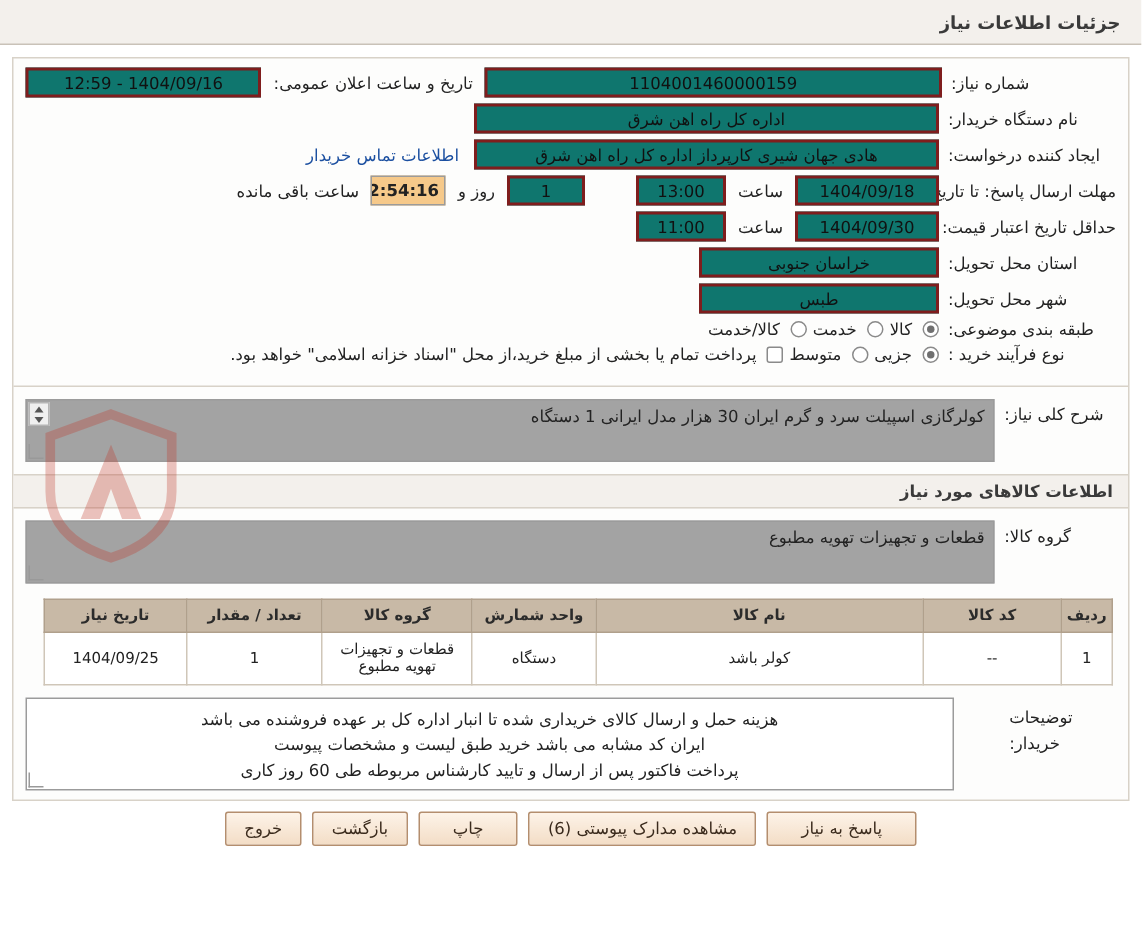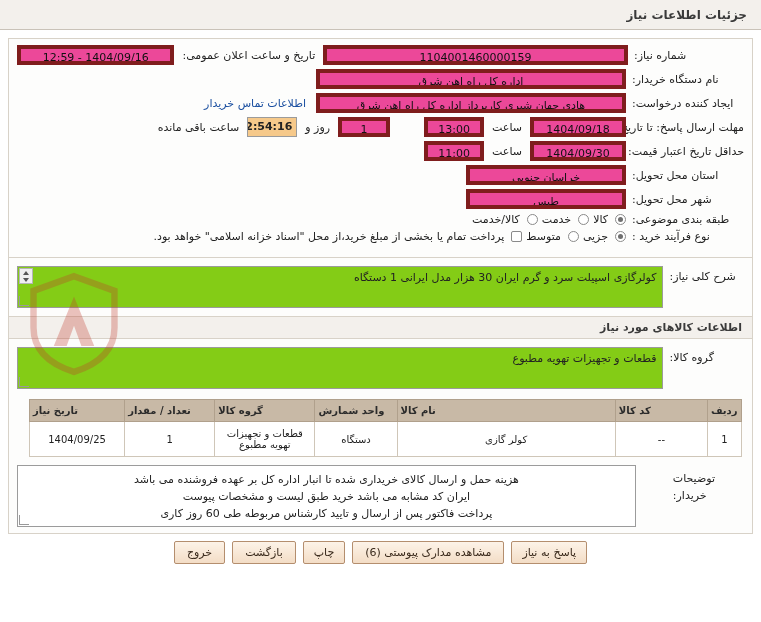--- a/index.html
+++ b/index.html
@@ -51,22 +51,22 @@
     text-align: left;
     padding-left: 6px;
     color: #222;
     font-size: 11px;
     white-space: nowrap;
   }
   .lbl.w1 { width: 118px; }
   .lbl.mid { width: auto; padding: 0 8px; }
 
   .inp {
-    border: 4px solid #7f1d1d;
-    background: #ec4899;
+    border: 2px solid #7f1d1d;
+    background: #0f766e;
     height: 20px;
     line-height: 18px;
     padding: 0 4px;
     font-size: 11px;
     text-align: center;
     color: #111;
     overflow: hidden;
     white-space: nowrap;
   }
   .inp.big   { width: 310px; }
@@ -127,21 +127,21 @@
   }
   .desc-label {
     width: 90px;
     text-align: left;
     padding-left: 6px;
     font-size: 11px;
     padding-top: 4px;
   }
   .textarea {
     border: 1px solid #9b9b9b;
-    background: #84cc16;
+    background: #a3a3a3;
     height: 42px;
     width: 100%;
     padding: 4px 6px;
     font-size: 11px;
     position: relative;
     overflow: hidden;
   }
   .textarea .spin {
     position: absolute;
     left: 1px; top: 1px;
@@ -196,21 +196,21 @@
     width: 713px;
     margin: 2px 10px 8px 10px;
     font-size: 10px;
   }
   table.grid th {
     background: #c8b9a6;
     border: 1px solid #b0a08c;
     color: #2b2b2b;
     font-weight: bold;
     padding: 5px 3px;
-    text-align: left;
+    text-align: center;
     font-size: 10px;
   }
   table.grid td {
     border: 1px solid #cfc6b8;
     padding: 6px 3px;
     text-align: center;
     background: #fff;
     font-size: 10px;
     color: #222;
   }
@@ -243,21 +243,21 @@
     border: 1px solid #b48e6e;
     background: linear-gradient(#fdf3e8, #f3ddc6);
     color: #3a2a1c;
     font-size: 11px;
     padding: 4px 12px;
     border-radius: 2px;
     cursor: pointer;
     white-space: nowrap;
     font-family: "DejaVu Sans", "Liberation Sans", sans-serif;
   }
-  .btn.wide { padding: 4px 10px; }
+  .btn.wide { padding: 4px 22px; }
 
   
   .watermark {
     position: absolute;
     left: 0; top: 262px;
     width: 761px;
     height: 130px;
     pointer-events: none;
     z-index: 5;
     opacity: 0.30;
@@ -398,21 +398,21 @@
           <th style="width:82px">واحد شمارش</th>
           <th style="width:100px">گروه کالا</th>
           <th style="width:90px">تعداد / مقدار</th>
           <th style="width:95px">تاریخ نیاز</th>
         </tr>
       </thead>
       <tbody>
         <tr>
           <td>1</td>
           <td>--</td>
-          <td>کولر گازی</td>
+          <td>کولر باشد</td>
           <td>دستگاه</td>
           <td>قطعات و تجهیزات تهویه مطبوع</td>
           <td>1</td>
           <td>1404/09/25</td>
         </tr>
       </tbody>
     </table>
 
     <div class="notes-row">
       <div class="notes-label">توضیحات خریدار:</div>

